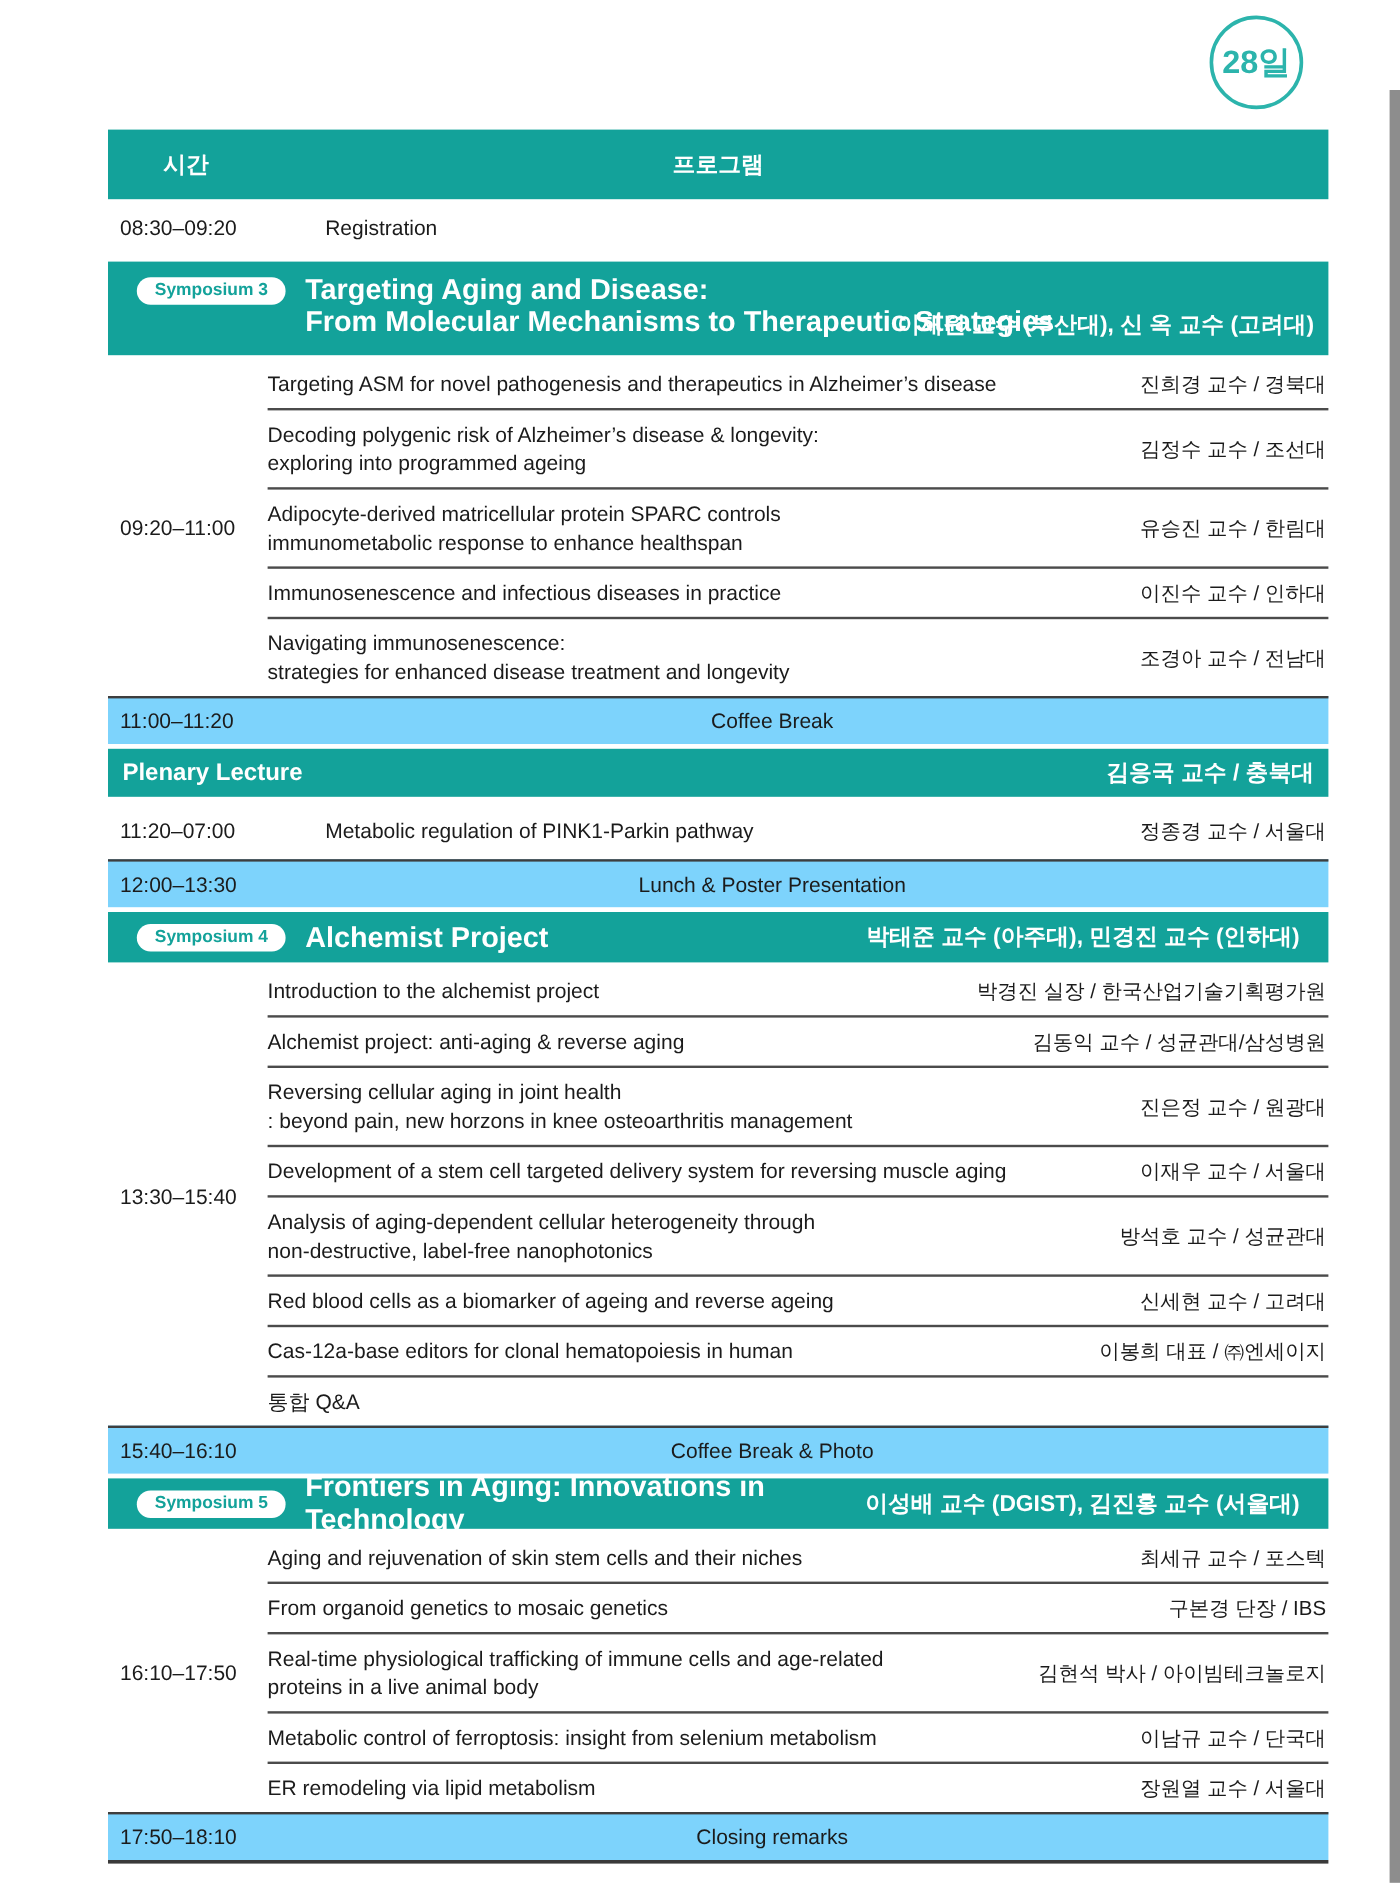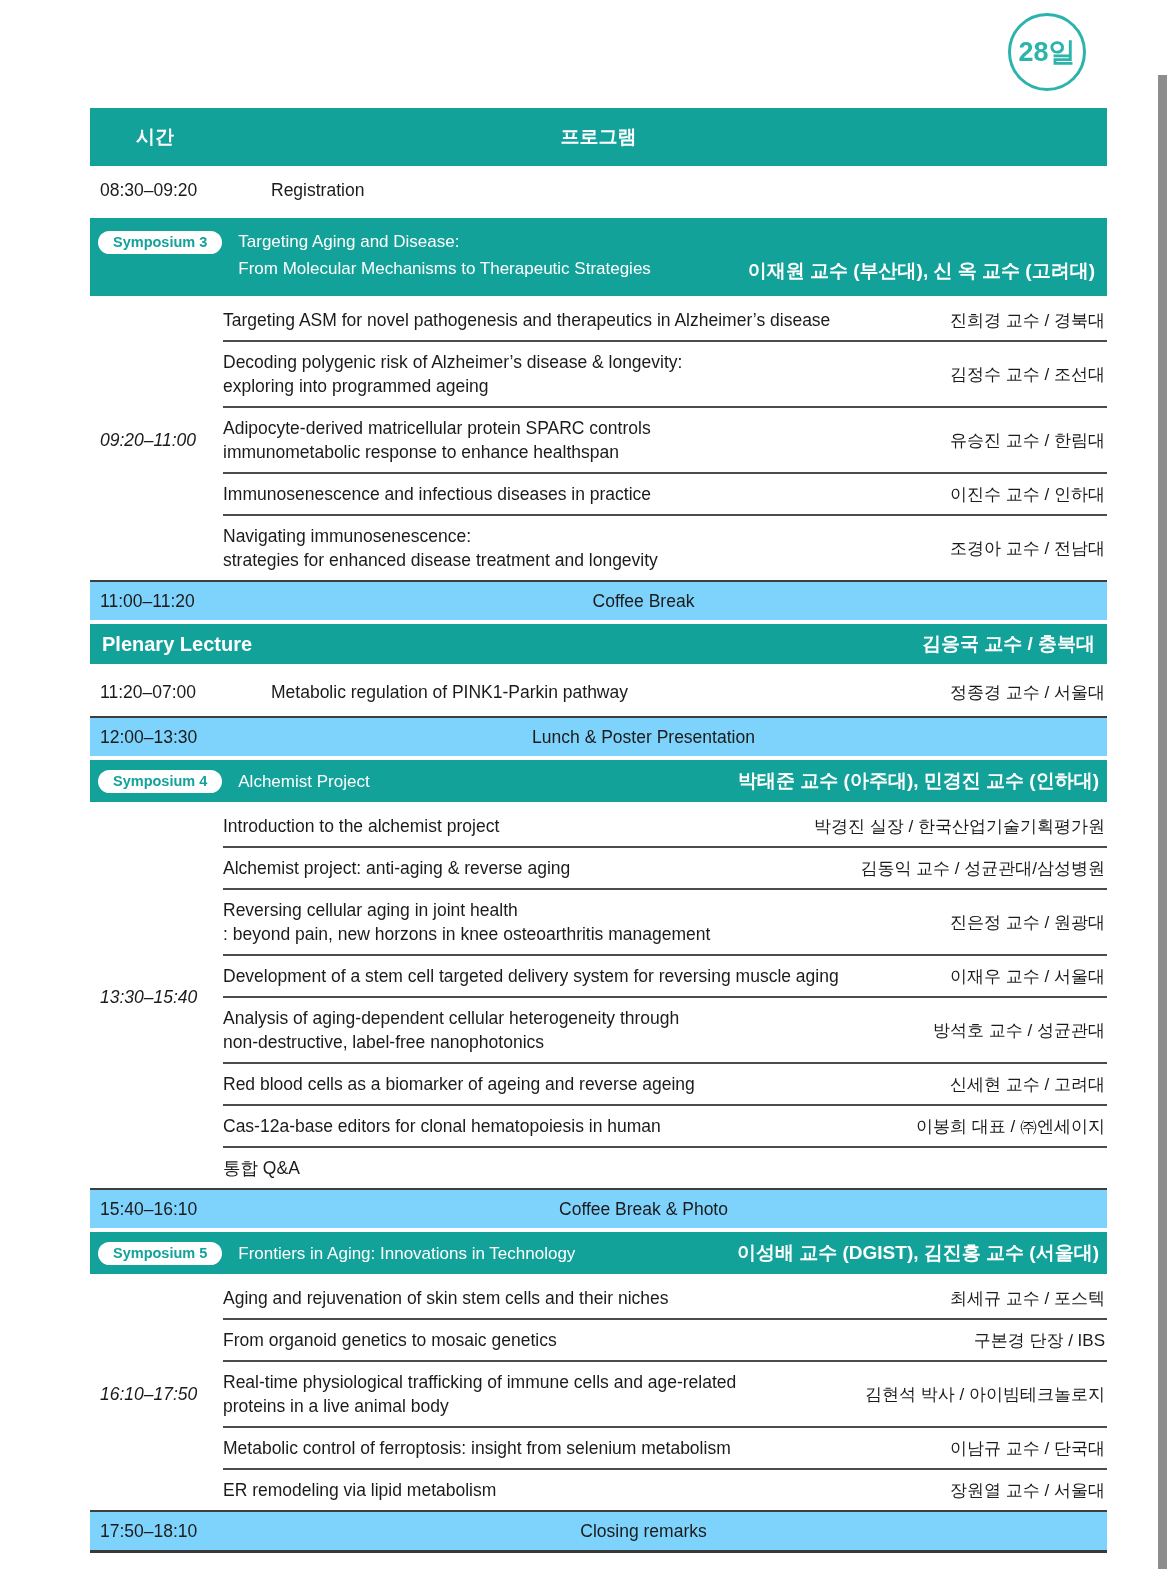--- a/index.html
+++ b/index.html
@@ -29,38 +29,38 @@
   .th-program { position:absolute; left:0; right:0; top:0; height:100%; display:flex; align-items:center; justify-content:center; }
 
   
   .simple-row { display:flex; align-items:center; height:48px; font-size:17.5px;gap:48px; }
   .row-time { width:133px; padding-left:10px; box-sizing:border-box; flex:none; }
   .row-title { flex:1; }
   .row-speaker { white-space:nowrap; text-align:right; font-size:17px; padding-right:2px; }
 
   
   .sym-band { background:#13a29a; color:#fff; margin:4px 0; position:relative;
-              display:flex; padding:0 8px; box-sizing:border-box; }
+              display:flex; padding:0 24px; box-sizing:border-box; }
   .sym-band.one-line { height:42px; align-items:center; }
   .sym-band.two-line { height:78px; align-items:flex-start; padding-top:10px; }
   .badge { background:#ffffff; color:#13a29a; border-radius:999px; font-size:14.5px;
            font-weight:bold; padding:3px 15px 4px; white-space:nowrap; flex:none; }
-  .band-title { font-size:17px; font-weight:normal; margin-left:16px; line-height:27px; }
+  .band-title { font-size:24px; font-weight:bold; margin-left:16px; line-height:27px; }
   .band-chairs { margin-left:auto; font-size:19px; font-weight:bold; white-space:nowrap; }
   .sym-band.two-line .band-chairs { position:absolute; right:12px; bottom:12px; }
 
   
   .plenary-band { background:#13a29a; color:#fff; height:40px; margin:4px 0;
                   display:flex; align-items:center; padding:0 12px; box-sizing:border-box; }
   .plenary-title { font-size:20px; font-weight:bold; }
 
   
   .session-group { display:flex; }
   .group-time { width:133px; flex:none; display:flex; align-items:center;
-                padding-left:10px; box-sizing:border-box; font-size:17.5px;font-style:italic; }
+                padding-left:10px; box-sizing:border-box; font-size:17.5px; }
   .group-items { flex:1; min-width:0; }
   .item { display:flex; align-items:center; padding:8px 0; }
   .item + .item { border-top:2px solid #4b4b4b;gap:28px; }
   .item-title { flex:1; font-size:17.5px; line-height:24px; padding-right:24px; }
   .item-speaker { white-space:nowrap; text-align:right; font-size:17px; padding-right:2px; }
 
   
   .break-band { background:#7dd3fc; border-top:2px solid #3e3e3e; height:38px;
                 display:flex; align-items:center; position:relative; font-size:17.5px; }
   .break-label { position:absolute; left:90px; right:0; text-align:center; }

